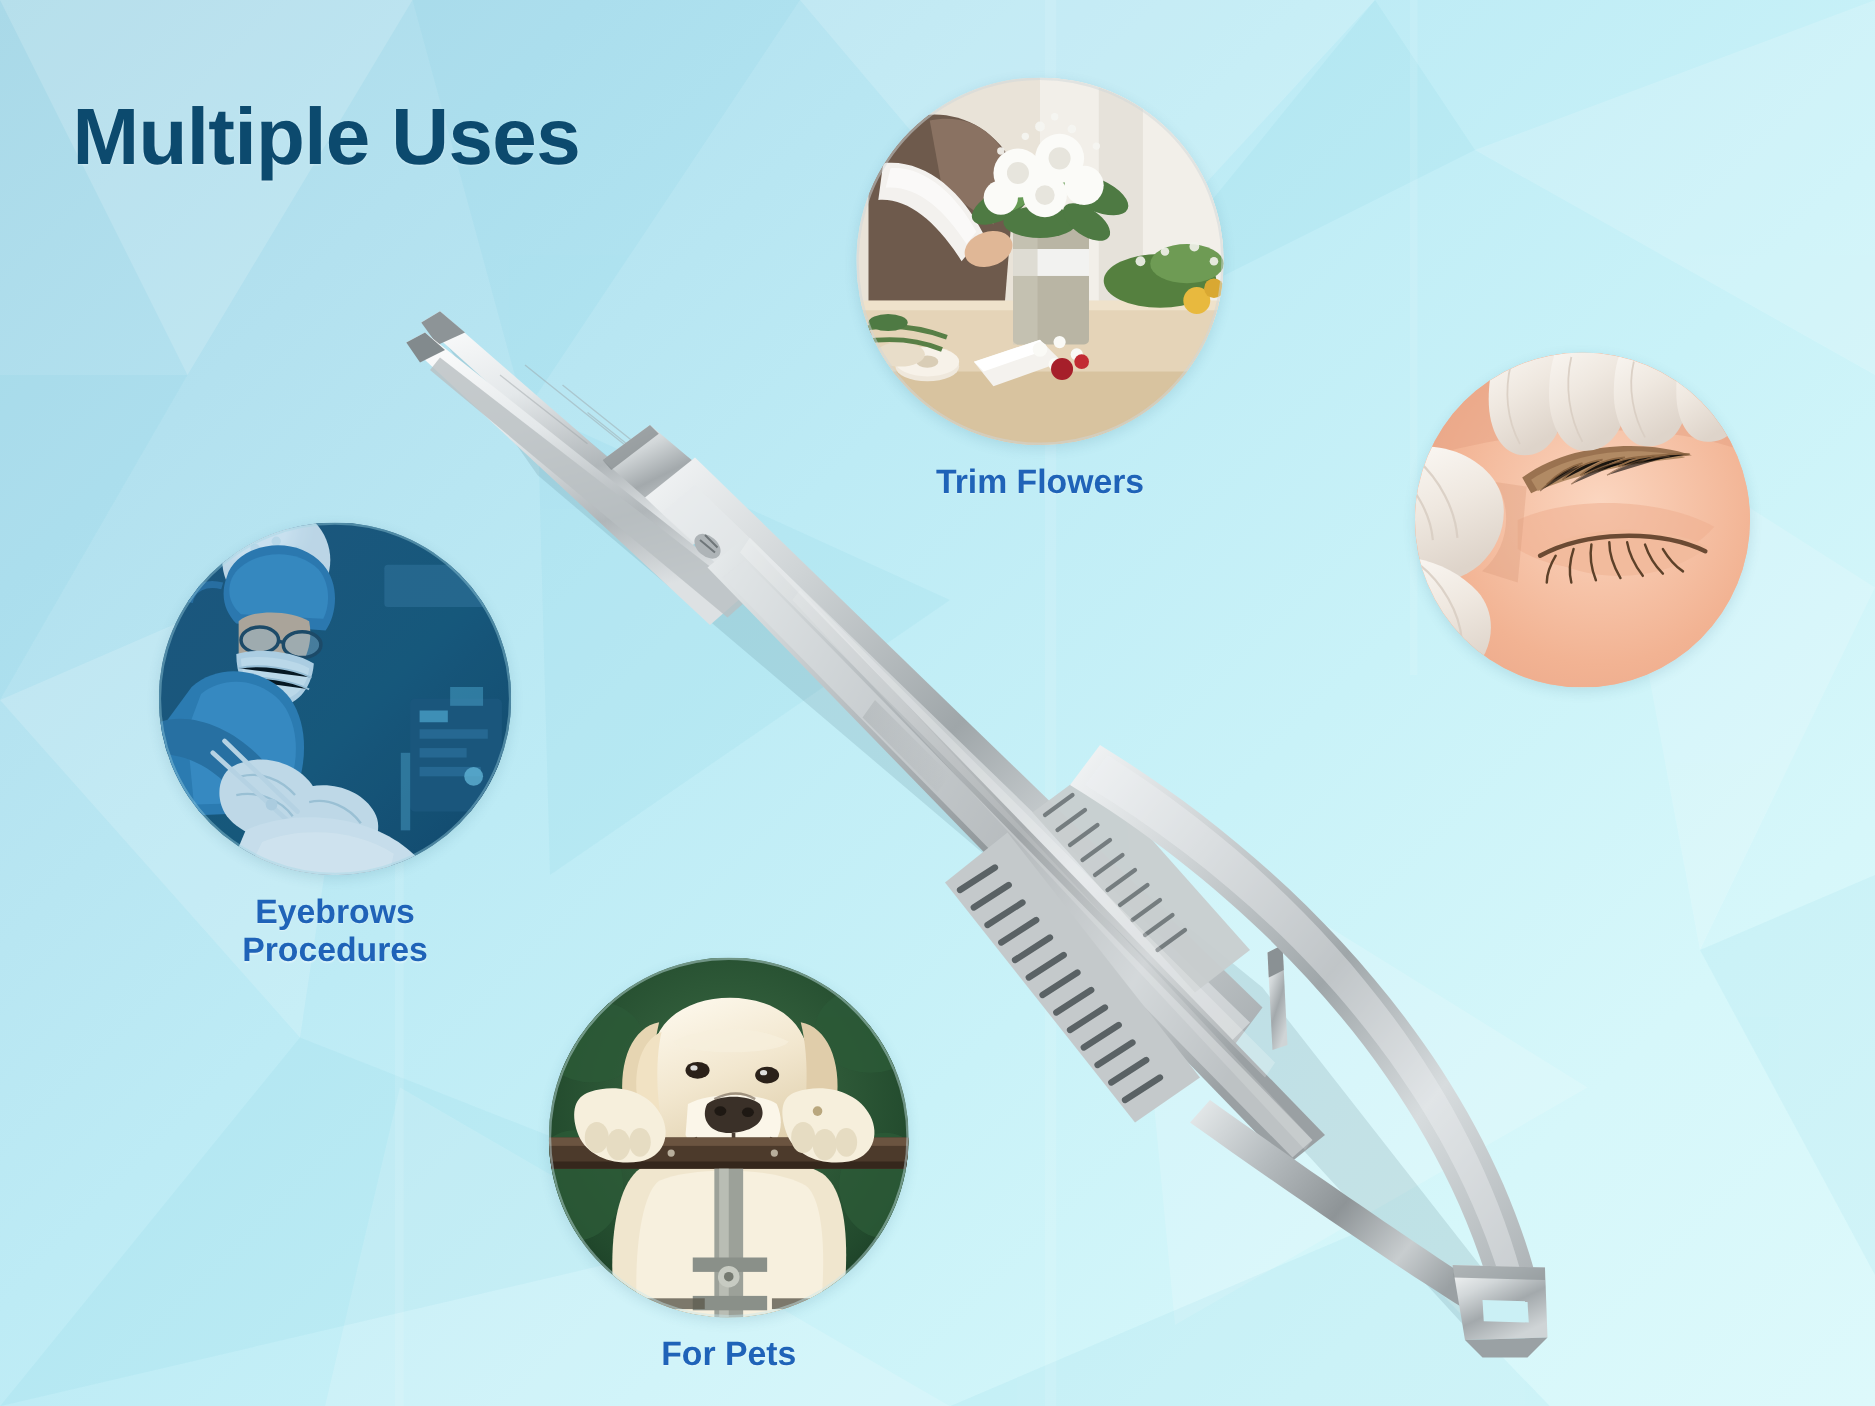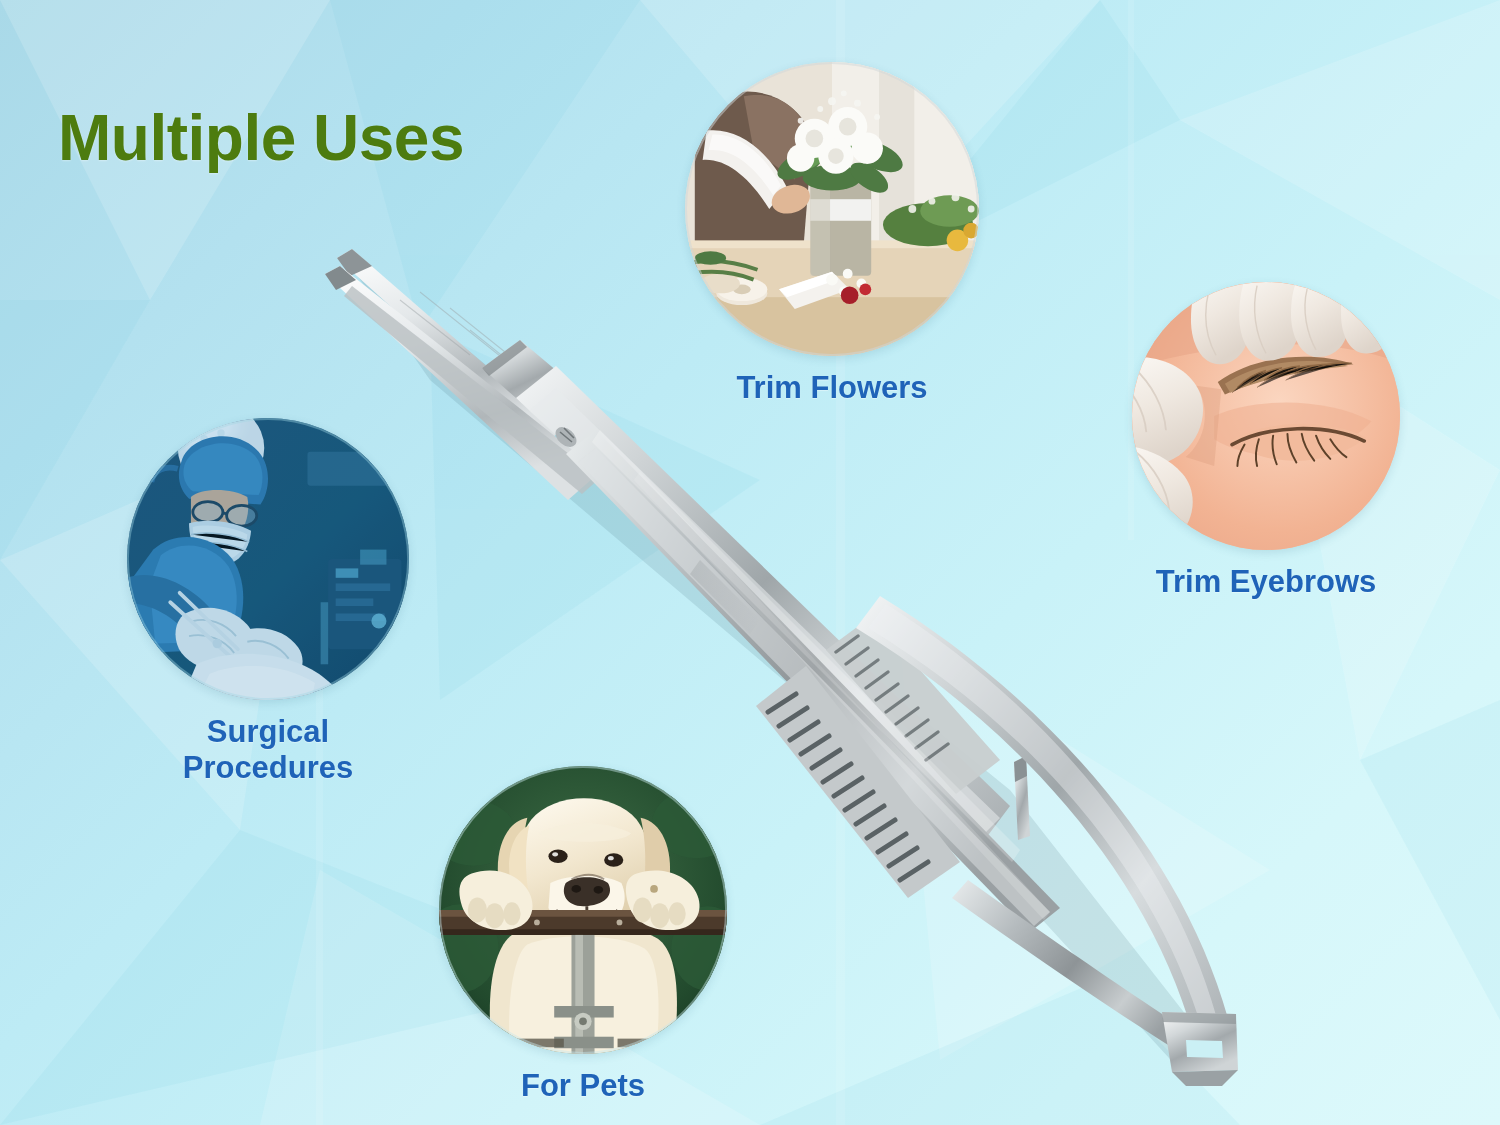--- a/index.html
+++ b/index.html
@@ -15,39 +15,38 @@
     position:absolute; inset:0;
     background:
       linear-gradient(135deg,#a9d9e8 0%, #b3e1ef 18%, #bdebf5 40%, #c9f2f8 62%, #d6f7fa 82%, #ddf9fb 100%);
   }
   #bg-poly { position:absolute; inset:0; }
 
   
   #page-title {
     position:absolute; left:58px; top:72px;
     font-size:64px; font-weight:bold; letter-spacing:-0.5px;
-    color:#4d7c0f;
+    color:#0c4a6e;
     text-shadow:0 1px 2px rgba(255,255,255,.35);
-    margin-top:29px;
   }
 
   
   .feature { position:absolute; }
   .circle-img {
     border-radius:50%;
     overflow:hidden;
     position:relative;
     box-shadow:0 3px 10px rgba(30,90,120,.14);
   }
   .feature-label {
     margin-top:14px;
     text-align:center;
     color:#1f63b8;
     font-weight:bold;
-    font-size:31px;
+    font-size:27px;
     line-height:1.16;
     white-space:pre-line;
     text-shadow:0 1px 1px rgba(255,255,255,.4);
   }
 
   #feat-flowers { left:662px; top:62px;  width:340px; }
   #feat-flowers .circle-img { width:294px; height:294px; margin:0 auto; }
 
   #feat-eyebrows { left:1076px; top:282px; width:380px; }
   #feat-eyebrows .circle-img { width:268px; height:268px; margin:0 auto; }
@@ -385,21 +384,20 @@
       <g stroke="#d8cdc2" stroke-width="2" fill="none" opacity=".85">
         <path d="M-20,104 C0,120 14,144 16,168"></path>
         <path d="M2,96 C22,114 36,140 38,166"></path>
         <path d="M-18,196 C2,212 18,238 20,262"></path>
         <path d="M4,190 C24,206 40,232 42,258"></path>
       </g>
 
       <path d="M72,116 C88,140 84,176 60,196 L92,206 L100,120 Z" fill="#d99a7c" opacity=".35"></path>
     </svg>
   </div>
-  <div class="feature-label">Trim Eyebrows</div>
 </div>
 
 <div class="feature" id="feat-surgical">
   <div class="circle-img">
     <svg viewBox="0 0 300 300" width="282" height="282">
       <defs>
         <radialGradient id="orLamp" cx="0.34" cy="0.16" r="0.34">
           <stop offset="0%" stop-color="#ffffff"></stop>
           <stop offset="55%" stop-color="#dff4ff"></stop>
           <stop offset="100%" stop-color="#4b9cc4" stop-opacity="0"></stop>
@@ -473,21 +471,21 @@
       </g>
       <circle cx="96" cy="240" r="5" fill="#cfe2ec"></circle>
 
       <path d="M74,262 C112,244 168,248 204,272 C226,288 232,300 232,300 L58,300 Z" fill="#f0f7fa"></path>
       <path d="M88,272 C122,258 170,262 200,282 L196,300 L74,300 Z" fill="#ffffff" opacity=".75"></path>
 
       <rect width="300" height="300" fill="#1f7ab0" opacity=".2"></rect>
       <circle cx="150" cy="150" r="149" fill="none" stroke="#9fd6e4" stroke-width="2" opacity=".4"></circle>
     </svg>
   </div>
-  <div class="feature-label">Surgical
+  <div class="feature-label">Eyebrows
 Procedures</div>
 </div>
 
 <div class="feature" id="feat-pets">
   <div class="circle-img">
     <svg viewBox="0 0 300 300" width="288" height="288">
       <defs>
         <radialGradient id="bushG" cx="0.5" cy="0.4" r="0.75">
           <stop offset="0%" stop-color="#3e6e46"></stop>
           <stop offset="70%" stop-color="#224a2d"></stop>

